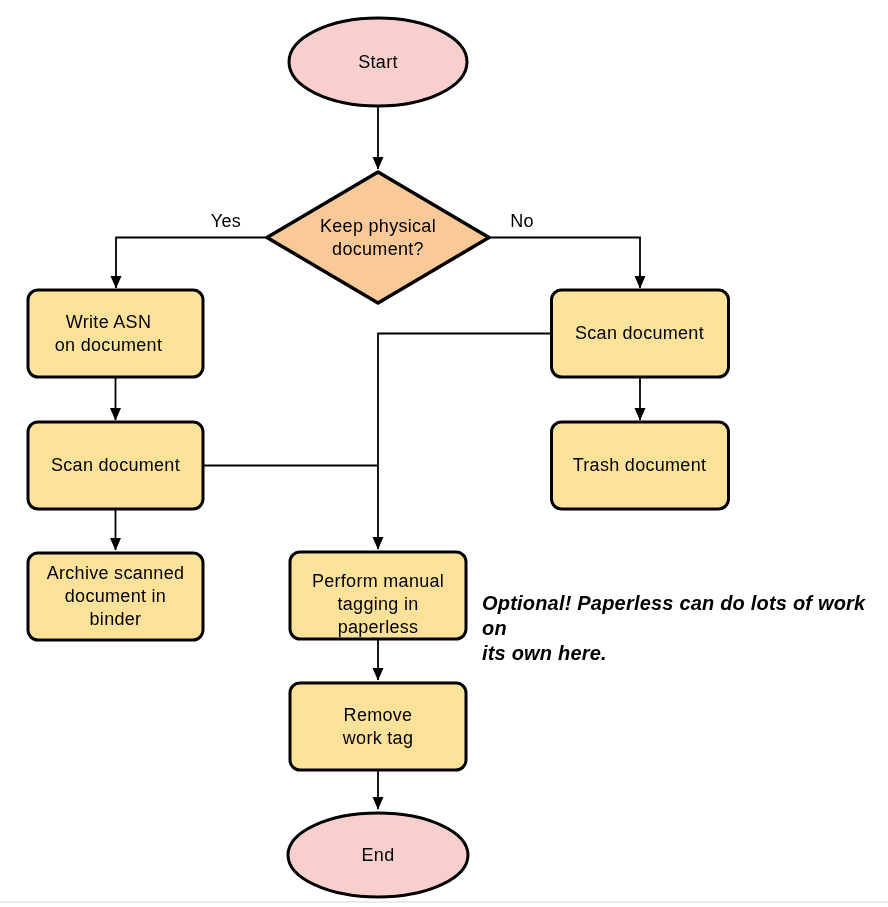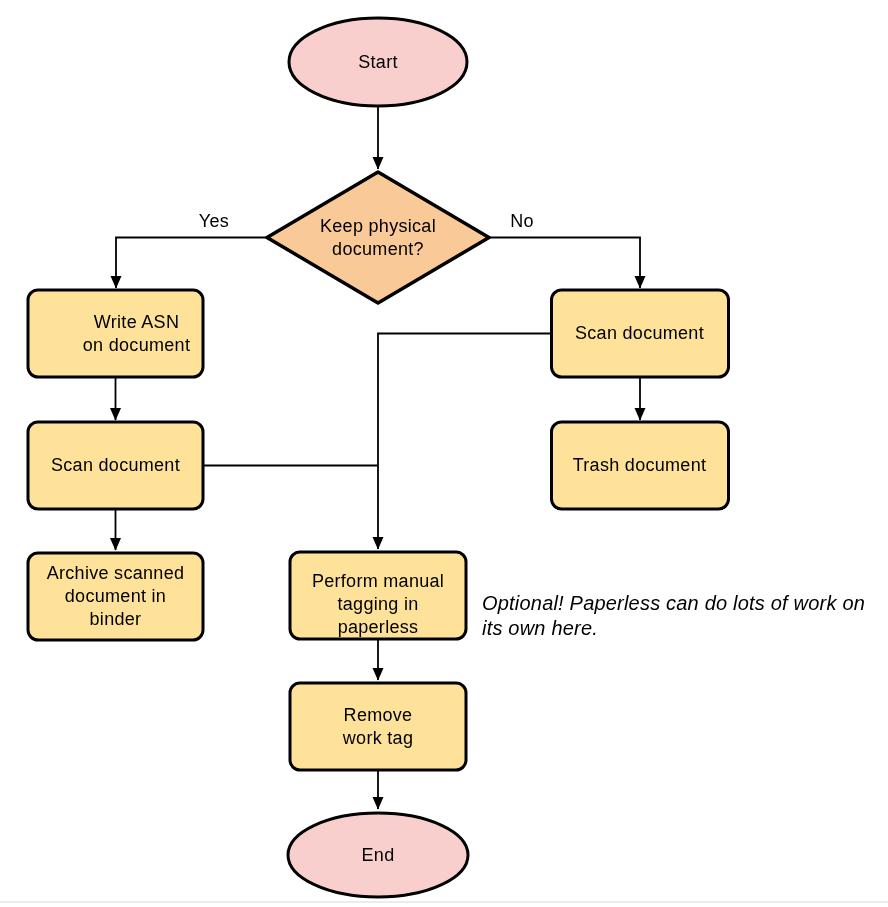--- a/index.html
+++ b/index.html
@@ -25,20 +25,21 @@
     display:flex;align-items:center;justify-content:center;
     font-size:18px;color:#000000;letter-spacing:0.3px;
     pointer-events:none;
   }
   .note-text{
     position:absolute;
     font-size:20px;font-style:italic;line-height:25px;
     color:#000000;letter-spacing:0.2px;
     white-space:pre-line;text-align:left;
     pointer-events:none;
+    font-weight:bold;
   }
   .bottom-rule{
     position:absolute;left:0;top:901px;width:888px;height:2px;
     background:#ececef;
   }
 </style>
 </head>
 <body>
 
 <div class="canvas">
@@ -71,25 +72,25 @@
     <rect x="290" y="552" width="176" height="87" rx="10" stroke="#000000" stroke-width="3" fill="#ffe299"></rect>
     <rect x="290" y="683" width="176" height="87" rx="10" stroke="#000000" stroke-width="3" fill="#ffe299"></rect>
     <ellipse cx="378" cy="855" rx="90" ry="42" stroke="#000000" stroke-width="3" fill="#f9cfcd"></ellipse>
   </svg>
 
   <div class="node-label" style="left:267px;top:172px;width:222px;height:131px;">Keep physical
 document?</div>
 
   <div class="node-label" style="left:288px;top:18px;width:180px;height:88px;">Start</div>
 
-  <div class="edge-label" style="left:184px;top:208px;width:60px;height:26px;">Yes</div>
+  <div class="edge-label" style="left:196px;top:208px;width:60px;height:26px;">Yes</div>
 
   <div class="edge-label" style="left:492px;top:208px;width:60px;height:26px;">No</div>
 
-  <div class="node-label" style="left:28px;top:290px;width:161px;height:87px;padding-left:28px;">Write ASN
+  <div class="node-label" style="left:28px;top:290px;width:161px;height:87px;">Write ASN
 on document</div>
 
   <div class="node-label" style="left:28px;top:422px;width:175px;height:87px;">Scan document</div>
 
   <div class="node-label" style="left:28px;top:553px;width:175px;height:87px;">Archive scanned
 document in
 binder</div>
 
   <div class="node-label" style="left:551px;top:290px;width:177px;height:87px;">Scan document</div>
 

